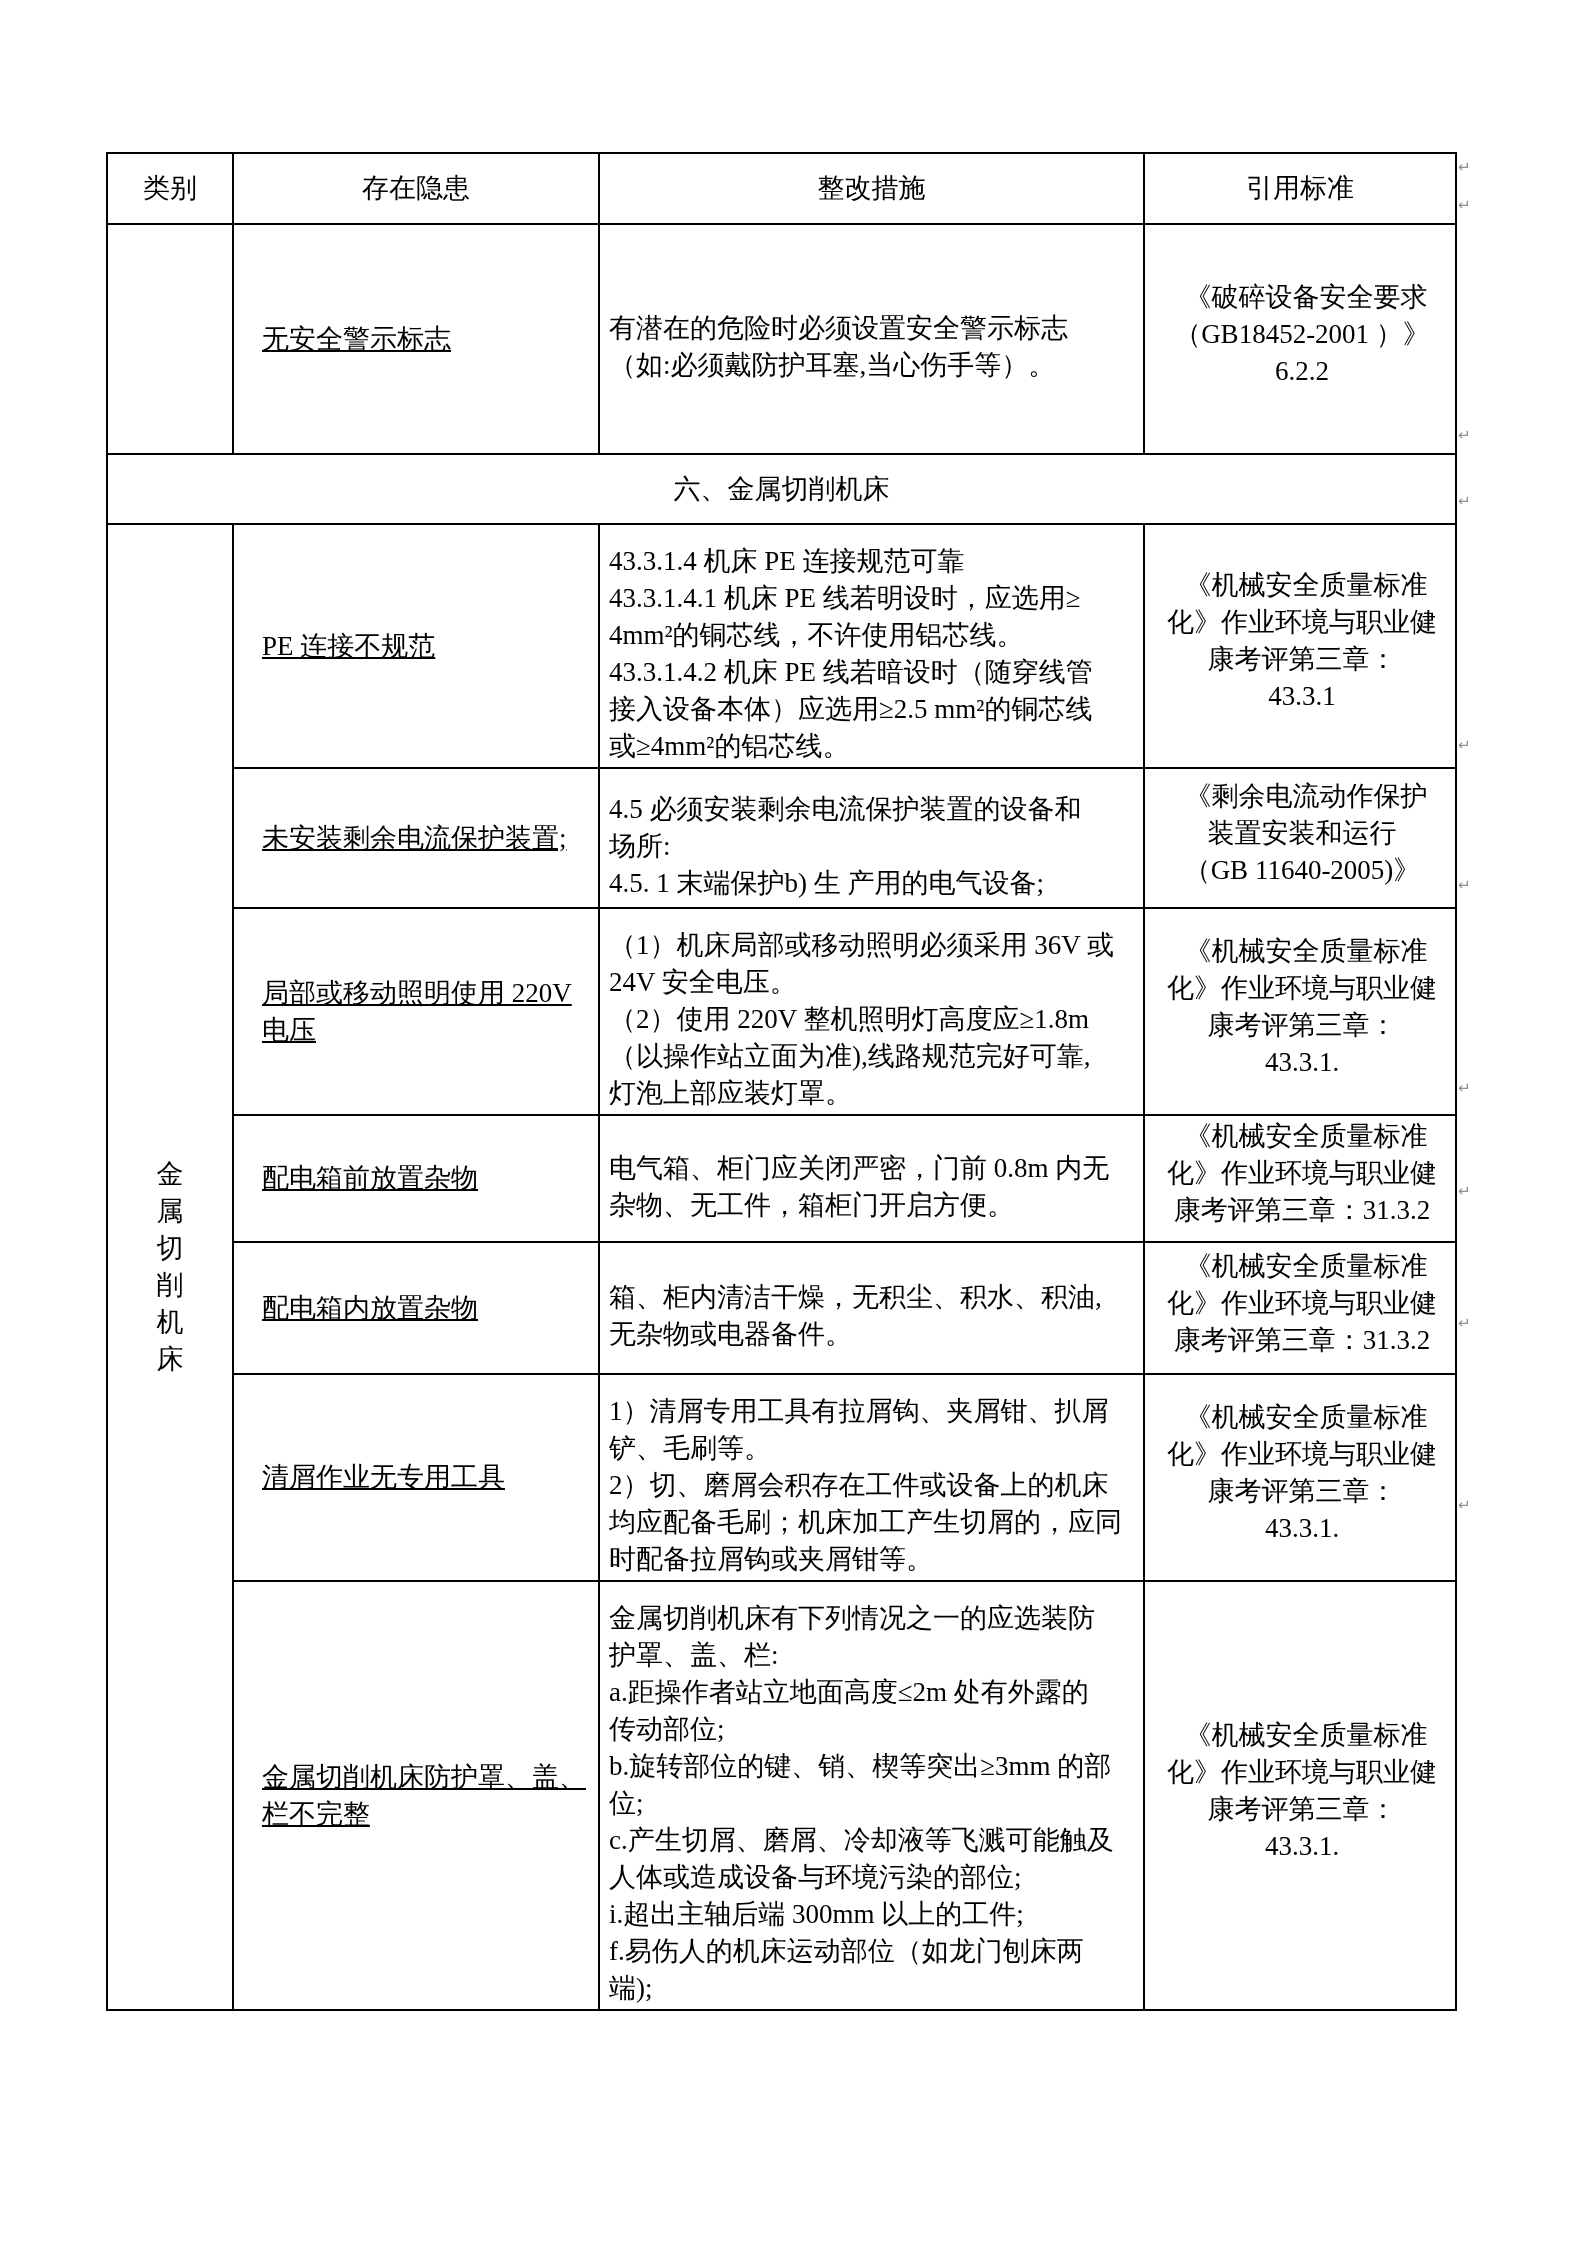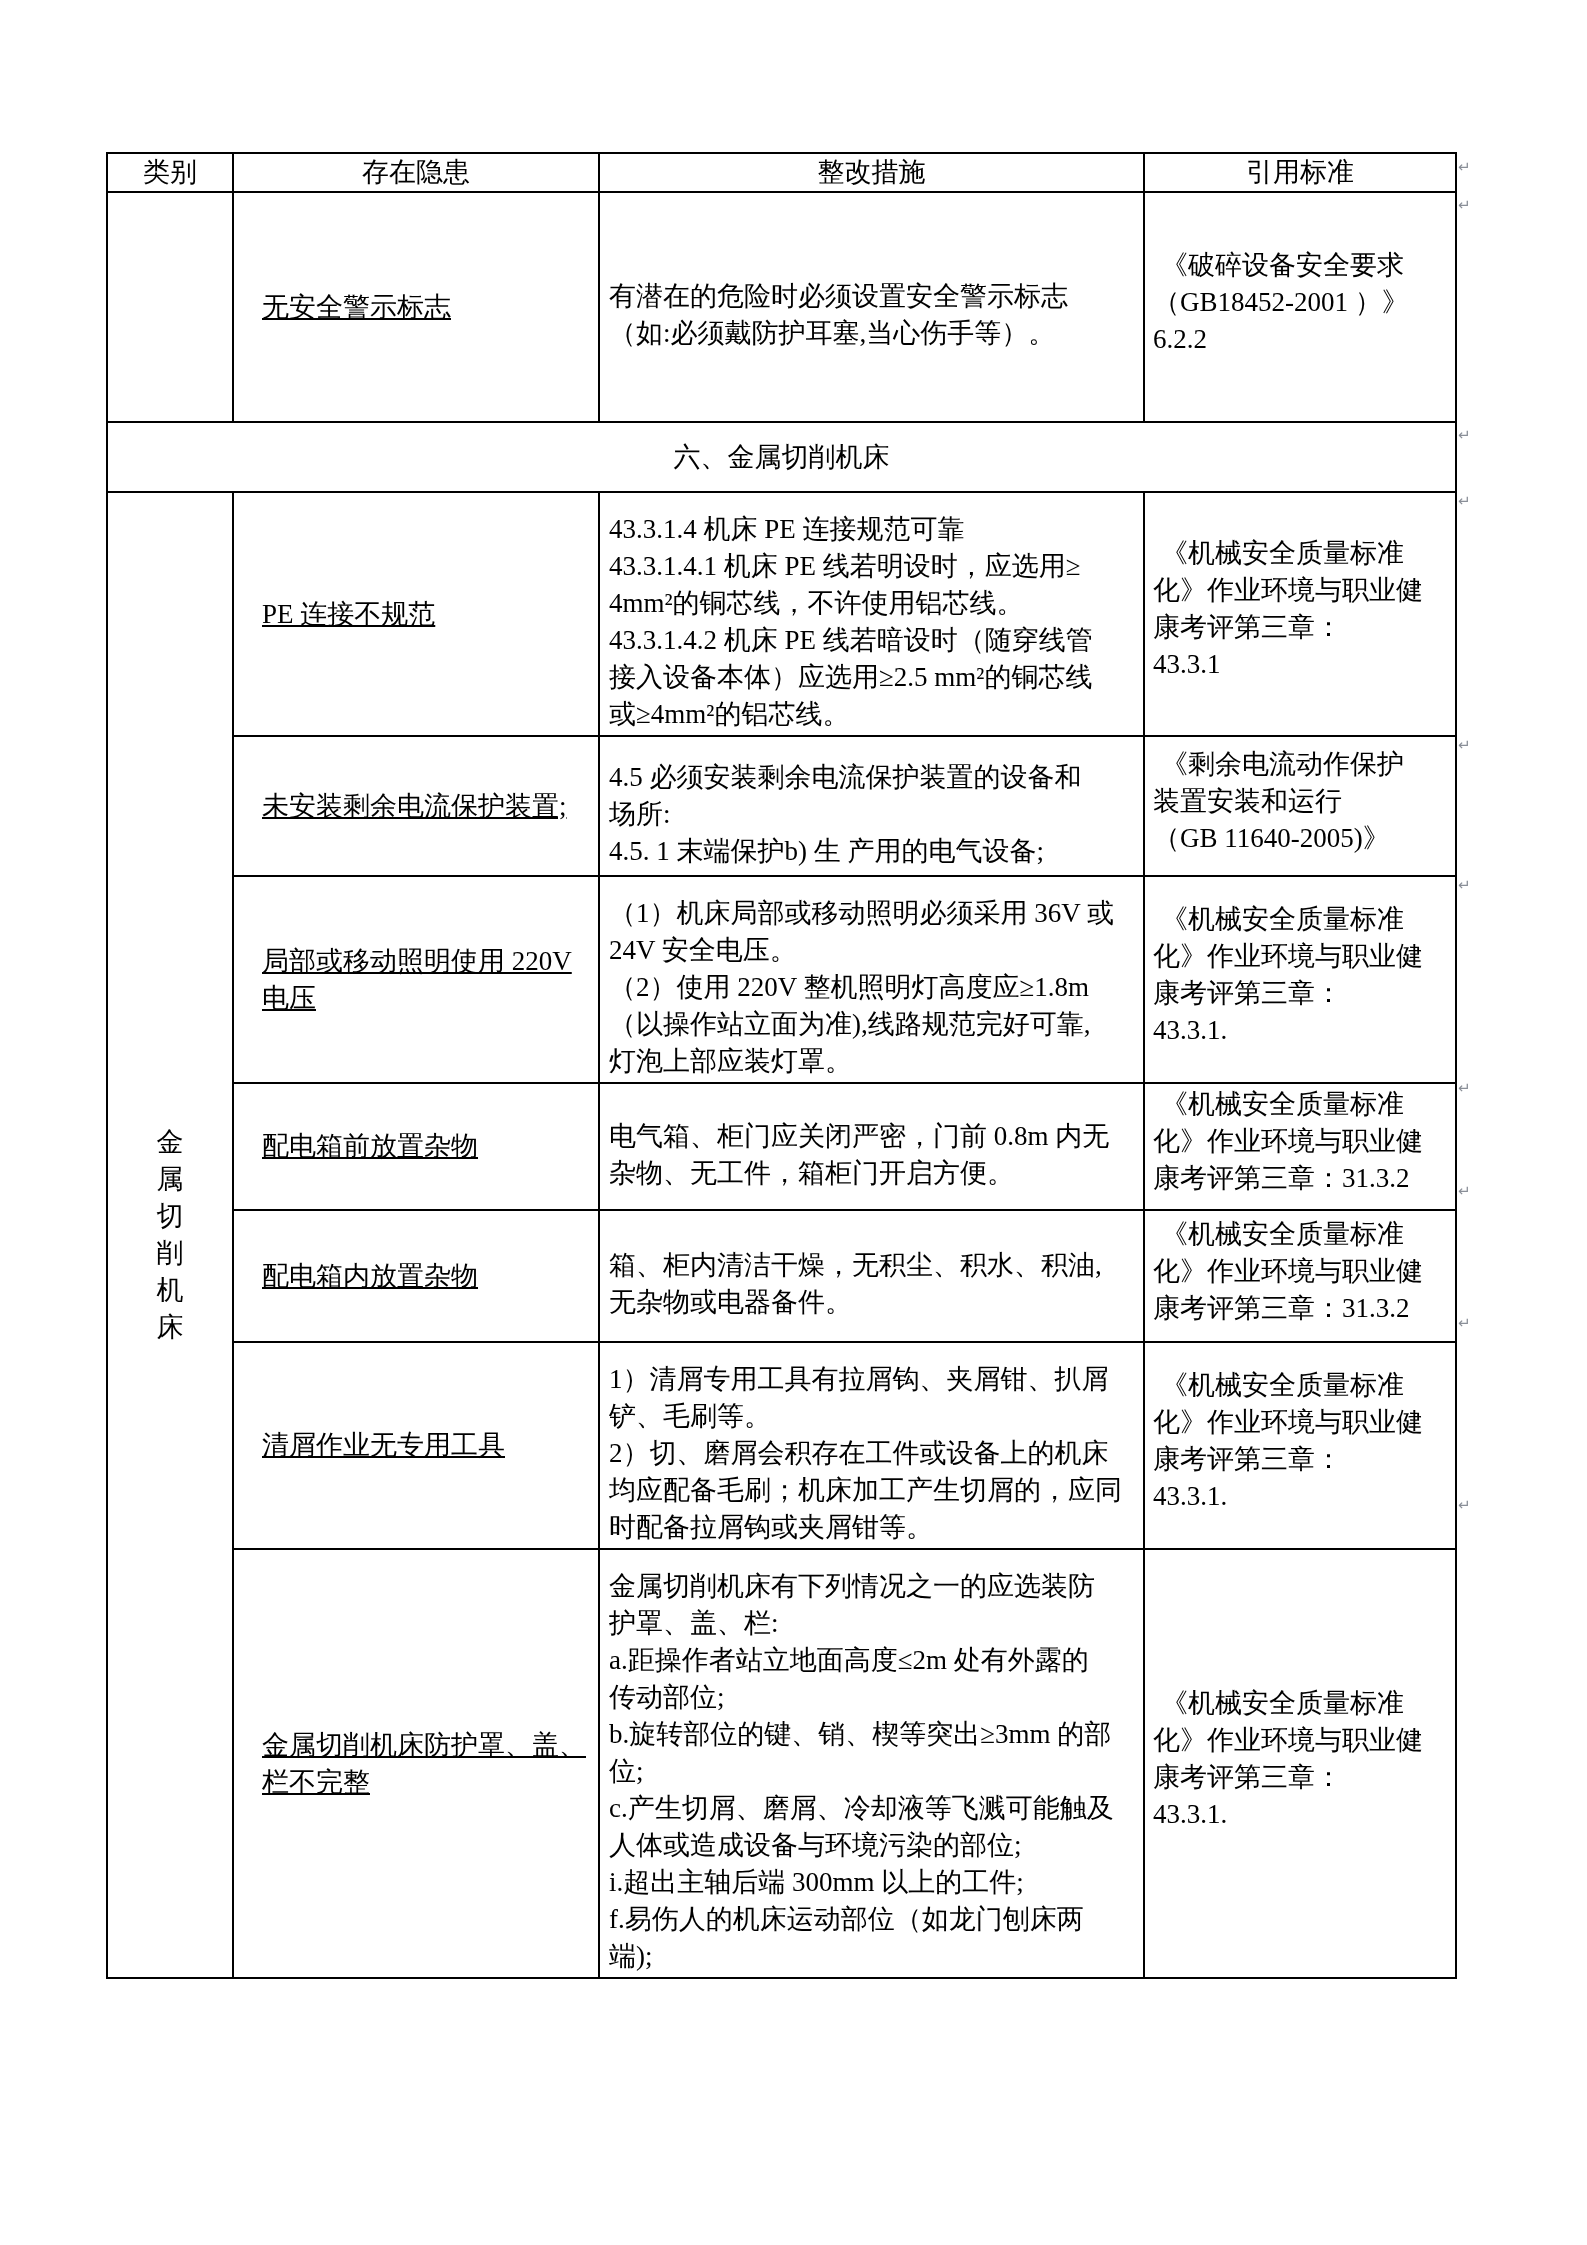--- a/index.html
+++ b/index.html
@@ -13,25 +13,25 @@
     border-collapse:collapse;table-layout:fixed;
   }
   table.doc-table td{
     border:2px solid #000;
     vertical-align:middle;
     white-space:pre-wrap;
     font-size:27px;line-height:37px;
     overflow:hidden;
     word-break:break-all;
   }
-  td.c-head{text-align:center;line-height:32px;padding:0;}
+  td.c-head{text-align:center;line-height:32px;padding:16px;}
   td.c-cat{ text-align:center;line-height:86px;padding:0;}
   td.c-haz{ padding:0 8px 0 28px;text-align:left;text-decoration:underline;}
   td.c-mea{ padding:18px 8px 2px 9px;text-align:left;}
-  td.c-std{ padding:2px 4px 12px 8px;text-align:left;text-indent:8px;}
+  td.c-std{ padding:2px 4px 12px 8px;text-align:center;text-indent:8px;}
   td.c-section{text-align:center;padding:4px;}
   .footer{
     position:absolute;left:0;top:2085px;width:1587px;
     text-align:center;font-size:27px;line-height:37px;
     letter-spacing:2px;
   }
   .pmark{
     position:absolute;left:1458px;
     font-family:"DejaVu Sans",sans-serif;
     font-size:15px;line-height:15px;color:#8a8f98;

